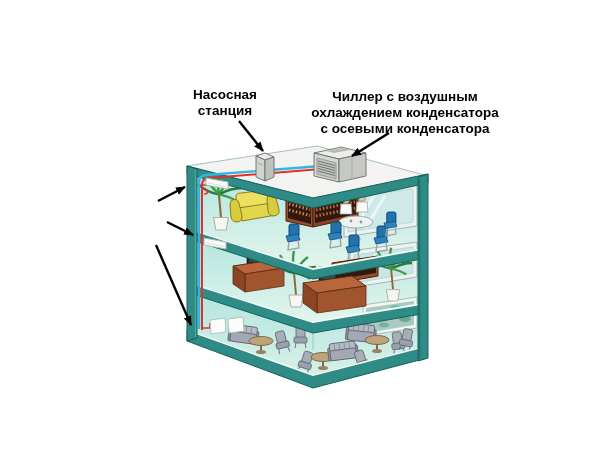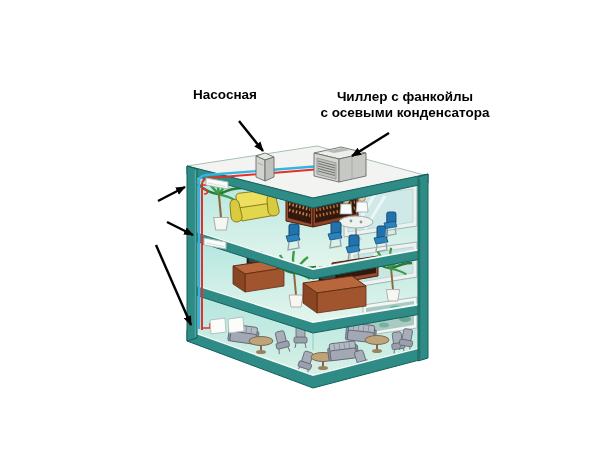--- a/index.html
+++ b/index.html
@@ -244,21 +244,23 @@
     <line x1="239" y1="121" x2="263" y2="151" marker-end="url(#ah)"></line>
     <line x1="389" y1="133" x2="352" y2="156" marker-end="url(#ah)"></line>
     <line x1="158" y1="201" x2="185" y2="187" marker-end="url(#ah)"></line>
     <line x1="167" y1="222" x2="193" y2="235" marker-end="url(#ah)"></line>
     <line x1="156" y1="245" x2="191" y2="325" marker-end="url(#ah)"></line>
   </g>
 </svg>
 
 <div class="callout" style="left:150px;top:87px;width:150px;text-align:center;">
   <div>Насосная</div>
+  <div>станция</div>
 </div>
 
 <div class="callout" style="left:293px;top:89px;width:224px;">
-  <div>Чиллер с фанкойлы</div>
+  <div>Чиллер с воздушным</div>
+  <div>охлаждением конденсатора</div>
   <div>с осевыми конденсатора</div>
 </div>
 
 
 </div>
 
 </body></html>

